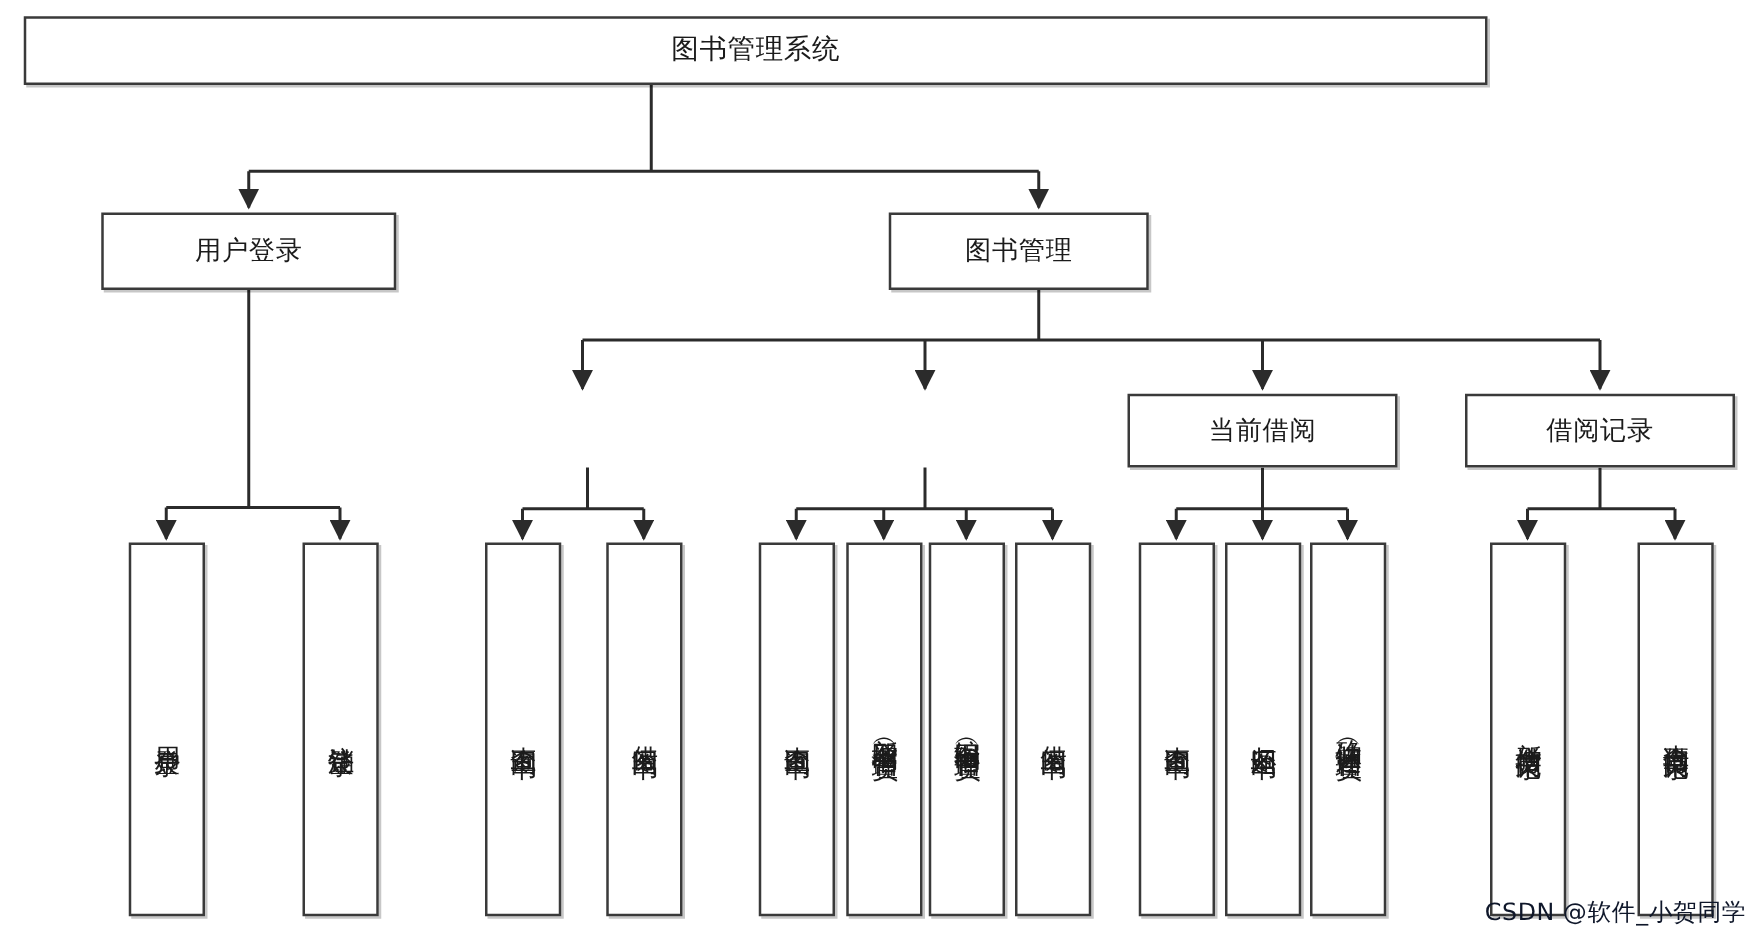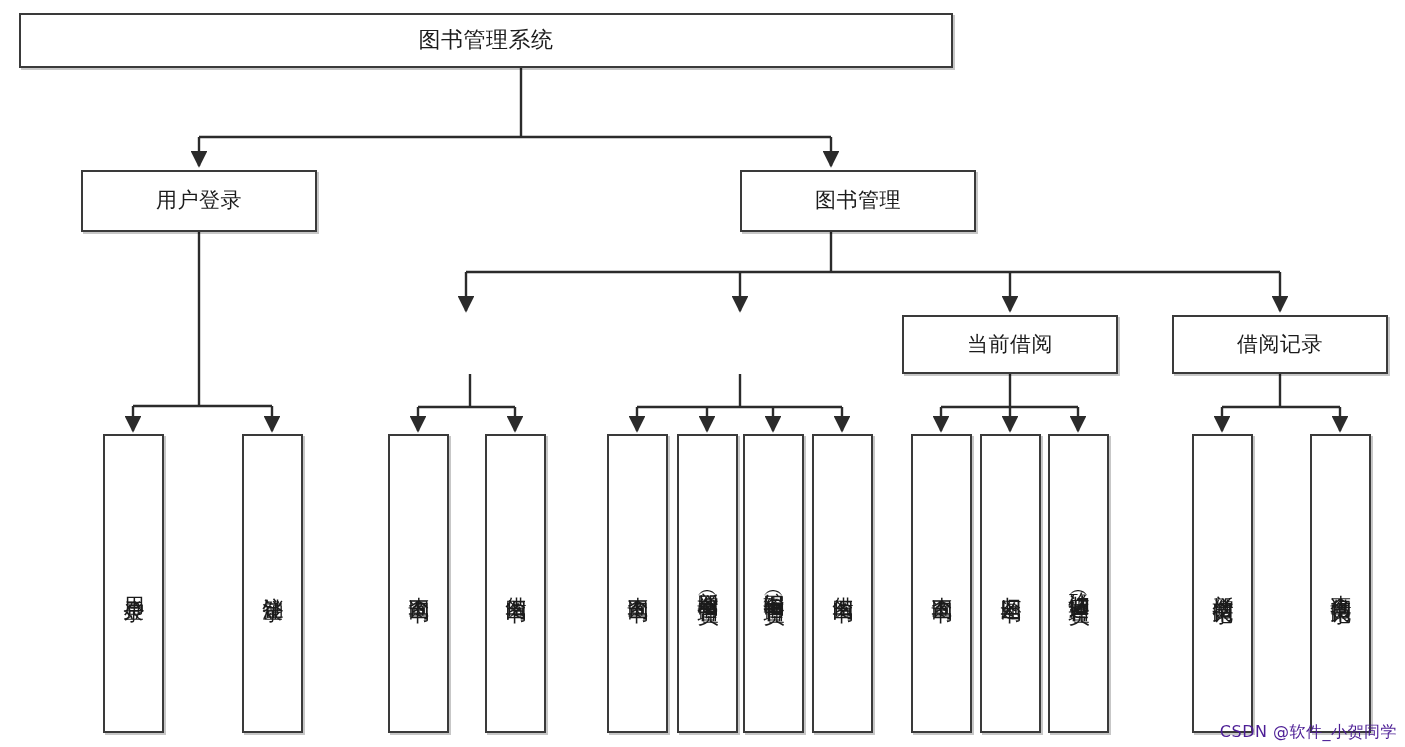--- a/index.html
+++ b/index.html
@@ -61,22 +61,22 @@
   .node.vert .vtext {
     writing-mode: vertical-rl;
     text-orientation: upright;
     display: block;
     max-height: 100%;
   }
   .watermark {
     position: absolute;
     right: 8px;
     bottom: 4px;
-    font-size: 16px;
-    color: #4c1d95;
+    font-size: 19px;
+    color: #0f172a;
     letter-spacing: 0.5px;
     z-index: 5;
     white-space: nowrap;
     font-family: "DejaVu Sans", "Liberation Sans", sans-serif;
   }
 </style>
 </head>
 <body>
 
 <div id="canvas">
@@ -126,28 +126,28 @@
       <path d="M 1010 407 L 1010 431" marker-end="url(#arrow)"></path>
       <path d="M 1078 407 L 1078 431" marker-end="url(#arrow)"></path>
 
       <path d="M 1280 374 L 1280 407"></path>
       <path d="M 1222 407 L 1340 407"></path>
       <path d="M 1222 407 L 1222 431" marker-end="url(#arrow)"></path>
       <path d="M 1340 407 L 1340 431" marker-end="url(#arrow)"></path>
     </g>
   </svg>
 
-  <div class="node horiz root" style="left:19px; top:13px; width:934px; height:55px;">
+  <div class="node horiz root" style="left:19px; top:13px; width:1171px; height:55px;">
     <span>图书管理系统</span>
   </div>
 
   <div class="node horiz" style="left:81px; top:170px; width:236px; height:62px;">
     <span>用户登录</span>
   </div>
-  <div class="node horiz" style="left:711px; top:170px; width:236px; height:62px;margin-left:29px;">
+  <div class="node horiz" style="left:711px; top:170px; width:208px; height:62px;">
     <span>图书管理</span>
   </div>
 
   <div class="node horiz" style="left:902px; top:315px; width:216px; height:59px;">
     <span>当前借阅</span>
   </div>
   <div class="node horiz" style="left:1172px; top:315px; width:216px; height:59px;">
     <span>借阅记录</span>
   </div>
 

